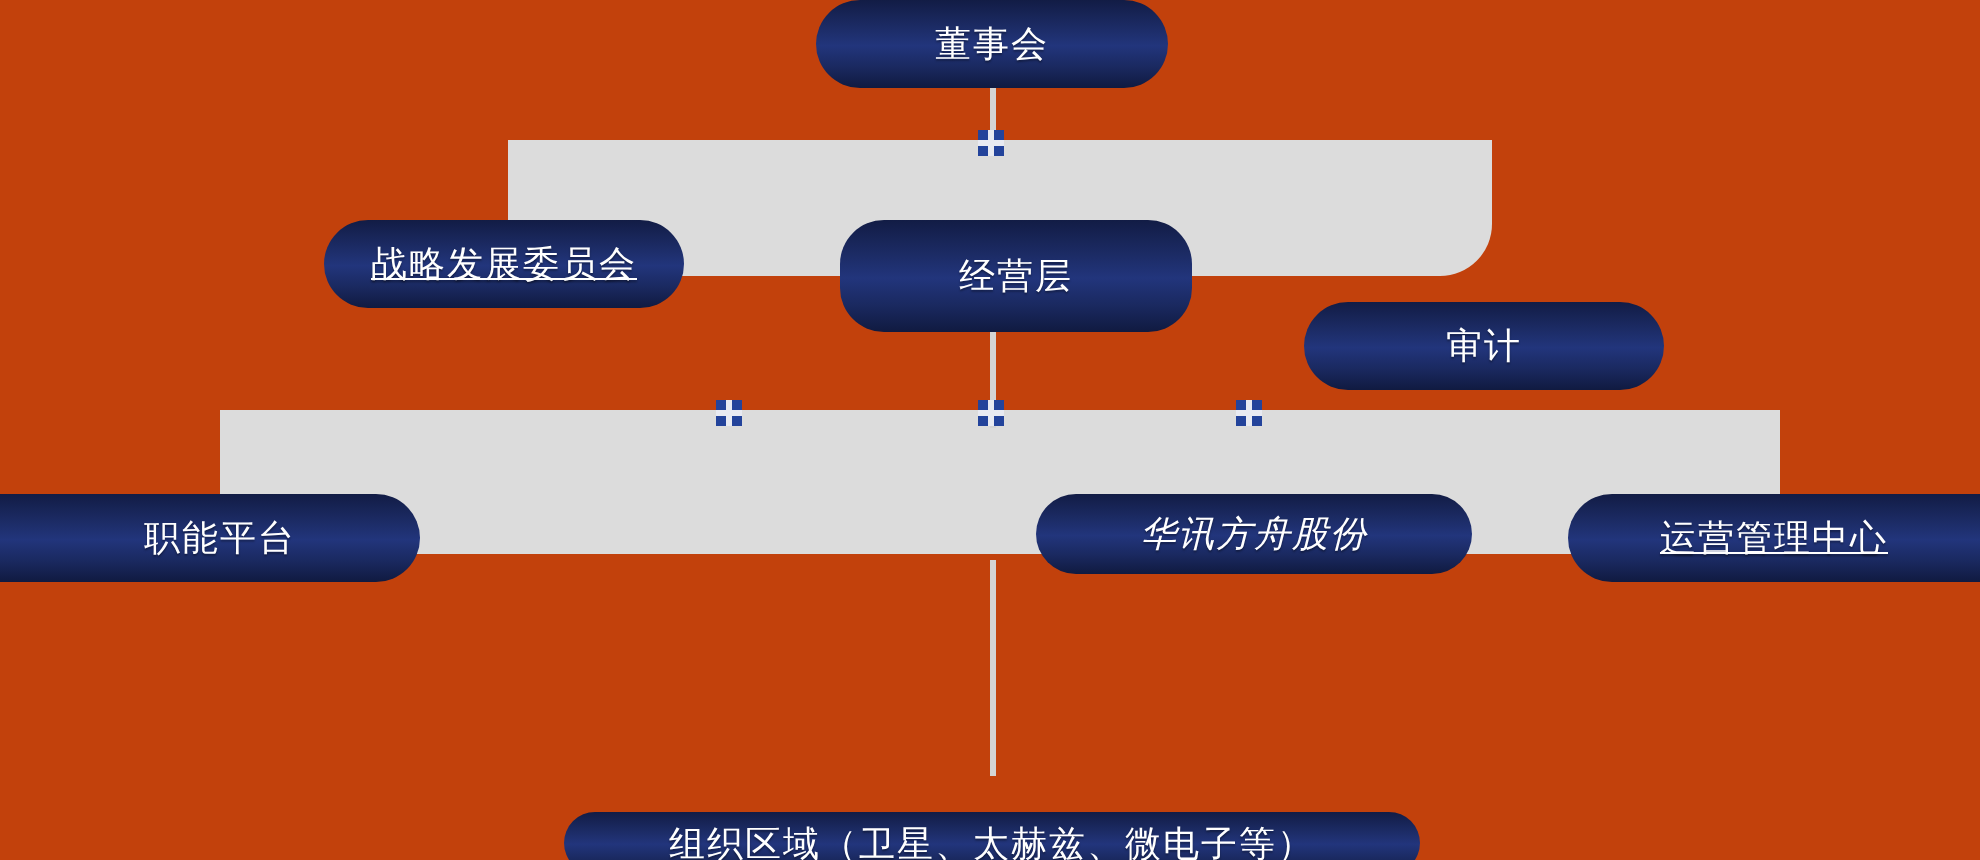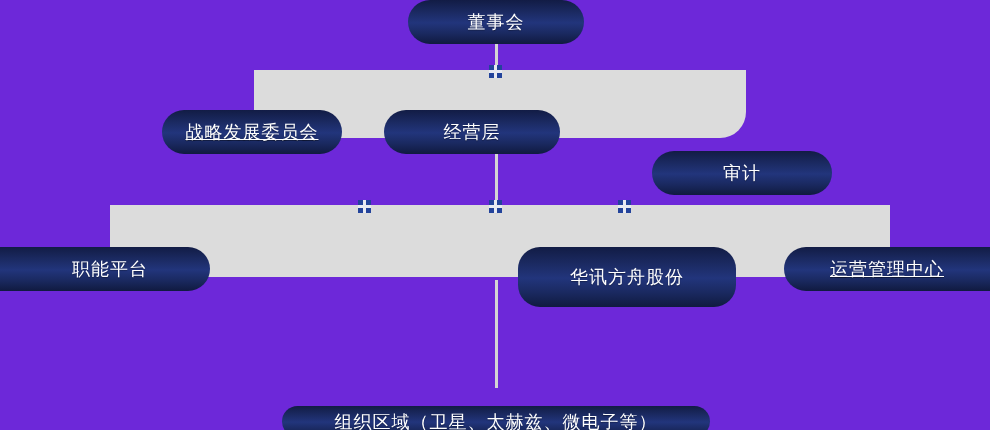--- a/index.html
+++ b/index.html
@@ -10,21 +10,21 @@
   }
   body {
     font-family: "Liberation Sans", "DejaVu Sans", sans-serif;
   }
 
   #org-chart {
     position: relative;
     width: 990px;
     height: 430px;
     overflow: hidden;
-    background: #6d28d9;
+    background: #c2410c;
   }
 
   
   .band {
     position: absolute;
     background: #dcdcdc;
     border-radius: 0 0 26px 26px;
     z-index: 1;
   }
 
@@ -102,36 +102,36 @@
   <div class="box" style="left:408px; top:0px; width:176px; height:44px;">董事会</div>
 
   <div class="vline" style="left:495px; top:42px; height:36px;"></div>
 
   <div class="band" style="left:254px; top:70px; width:492px; height:68px;"></div>
 
   <div class="node-marker" style="left:489px; top:65px;"></div>
 
   <div class="box" style="left:162px; top:110px; width:180px; height:44px;text-decoration:underline;">战略发展委员会</div>
 
-  <div class="box" style="left:384px; top:110px; width:176px; height:44px;">经营层</div>
+  <div class="box" style="left:420px; top:110px; width:176px; height:56px;">经营层</div>
 
   <div class="box" style="left:652px; top:110px; width:180px; height:44px;margin-top:41px;">审计</div>
 
   <div class="vline" style="left:495px; top:152px; height:62px;"></div>
 
   <div class="band" style="left:110px; top:205px; width:780px; height:72px;"></div>
 
   <div class="node-marker" style="left:358px; top:200px;"></div>
   <div class="node-marker" style="left:489px; top:200px;"></div>
   <div class="node-marker" style="left:618px; top:200px;"></div>
 
   <div class="box clip-left" style="left:0px; top:247px; width:210px; height:44px;padding-left:10px;">职能平台</div>
 
 
-  <div class="box" style="left:518px; top:247px; width:218px; height:60px;">华讯方舟股份</div>
+  <div class="box" style="left:518px; top:247px; width:218px; height:40px;font-style:italic;">华讯方舟股份</div>
 
   <div class="box clip-right" style="left:784px; top:247px; width:206px; height:44px;">运营管理中心</div>
 
   <div class="vline" style="left:495px; top:280px; height:108px;"></div>
 
   <div class="box" style="left:282px; top:406px; width:428px; height:31px;text-align:center;">组织区域（卫星、太赫兹、微电子等）</div>
 
 </div>
 
 </body></html>

